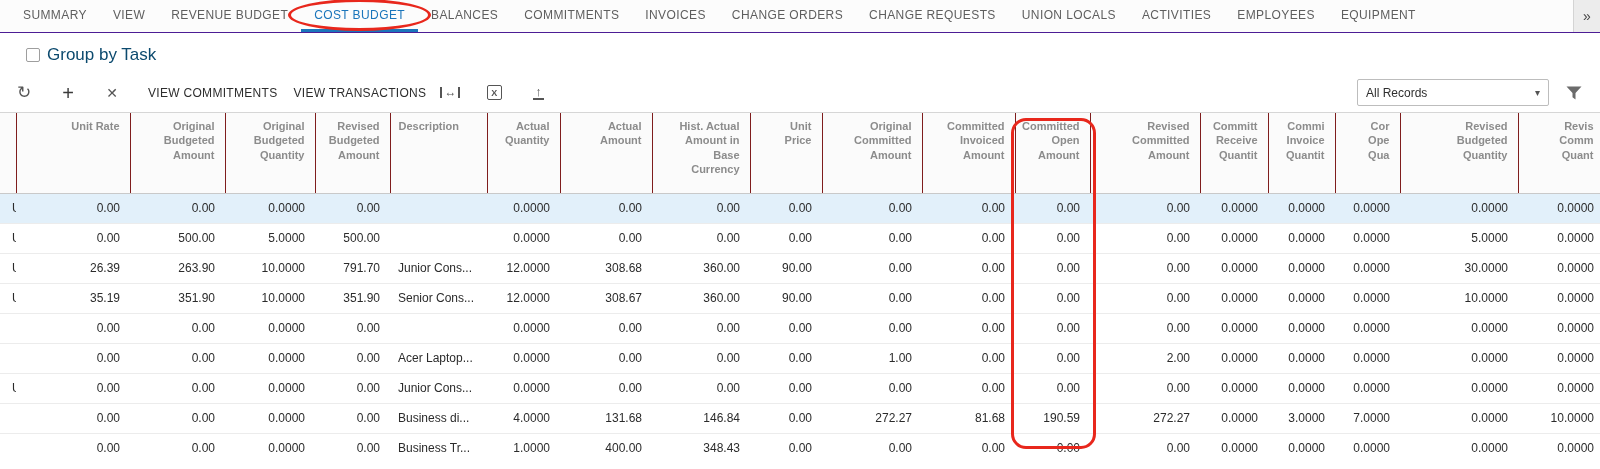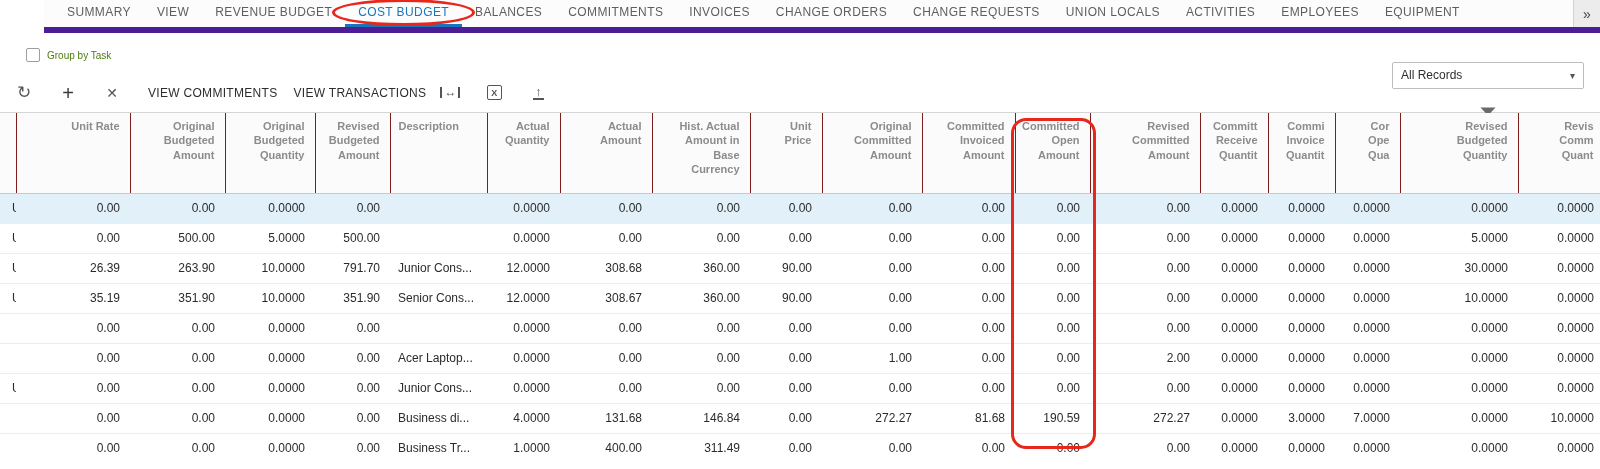--- a/index.html
+++ b/index.html
@@ -6,64 +6,64 @@
   html, body { margin: 0; padding: 0; }
   body {
     width: 1600px; height: 469px; overflow: hidden;
     font-family: "Liberation Sans", sans-serif;
     background: #ffffff; position: relative;
   }
 
   
   .tab-bar {
     display: flex; align-items: stretch; height: 33px;
-    background: #fcfcfc; border-bottom: 6px solid #4c1d95;
-    padding-left: 10px; position: relative; margin-left: 44px;
+    background: #fcfcfc; border-bottom: 1px solid #4c1d95;
+    padding-left: 10px; position: relative;
   }
   .tabs { display: flex; align-items: stretch; }
   .tab {
     display: flex; align-items: center; padding: 0 13px;
     font-size: 12px; letter-spacing: .4px; color: #5e5e5e;
     border-bottom: 3px solid transparent; position: relative;
     cursor: pointer; white-space: nowrap;
   }
   .tab.active { color: var(--accent, #1a75bb); border-bottom-color: var(--accent, #1a75bb); }
   .tab-overflow {
     margin-left: auto; width: 27px; display: flex; align-items: center; justify-content: center;
     background: #ececec; border-left: 1px solid #d4d4d4; color: #444; font-size: 14px; cursor: pointer;
   }
 
   
   .group-row { display: flex; align-items: center; gap: 7px; margin: 13px 0 9px 26px; height: 18px; }
   .checkbox {
     width: 14px; height: 14px; border: 1px solid #9e9e9e; border-radius: 2px; background: #fff;
     display: inline-block; cursor: pointer;
   }
-  .group-label { font-size: 10px; color: #4d7c0f; }
+  .group-label { font-size: 17px; color: #0c4a6e; }
 
   
   .toolbar {
     display: flex; align-items: center; height: 40px;
     padding: 0 16px 0 12px; border-bottom: 1px solid #d6d6d6;
   }
   .toolbar button { background: none; border: 0; padding: 0; cursor: pointer; font-family: inherit; }
   .tb-icon {
     width: 24px; height: 24px; margin-right: 20px;
     display: flex; align-items: center; justify-content: center; color: #555;
   }
   .refresh-glyph { font-size: 17px; line-height: 1; }
   .plus-glyph { font-size: 20px; line-height: 1; color: #3a3a3a; }
   .x-glyph { font-size: 14px; line-height: 1; }
   .fit-glyph { font-size: 12px; line-height: 11px; border-left: 2px solid #555; border-right: 2px solid #555; padding: 0 2px; }
   .excel-glyph { width: 15px; height: 15px; border: 1px solid #555; border-radius: 2px; font-size: 9px; font-weight: bold; display: flex; align-items: center; justify-content: center; }
   .upload-glyph { font-size: 13px; line-height: 11px; border-bottom: 2px solid #555; padding: 0 2px 1px; }
   .tb-text {
     margin: 0 12px 0 4px; font-size: 12px; color: #2d2d2d; letter-spacing: .3px; white-space: nowrap;
   }
-  .tb-right { margin-left: auto; display: flex; align-items: center; gap: 15px; flex-direction: column; }
+  .tb-right { margin-left: auto; display: flex; align-items: center; gap: 15px; }
   .records-select {
     width: 192px; height: 27px; border: 1px solid #bdbdbd; border-radius: 2px; background: #fff;
     display: flex; align-items: center; justify-content: space-between; padding: 0 8px;
     font-size: 12px; color: #2f2f2f; cursor: pointer;
   }
   .caret { font-size: 10px; color: #555; }
   .filter-btn { width: 20px; height: 20px; margin: 0; }
 
   
   .grid-wrap { position: relative; overflow: hidden; height: 350px; width: 1600px; }
@@ -429,21 +429,21 @@
           </tr>
           <tr>
             <td class="al col-uom"></td>
             <td class="ar">0.00</td>
             <td class="ar">0.00</td>
             <td class="ar">0.0000</td>
             <td class="ar">0.00</td>
             <td class="al">Business Tr...</td>
             <td class="ar">1.0000</td>
             <td class="ar">400.00</td>
-            <td class="ar">311.49</td>
+            <td class="ar">348.43</td>
             <td class="ar">0.00</td>
             <td class="ar">0.00</td>
             <td class="ar">0.00</td>
             <td class="ar">0.00</td>
             <td class="ar">0.00</td>
             <td class="ar">0.0000</td>
             <td class="ar">0.0000</td>
             <td class="ar">0.0000</td>
             <td class="ar">0.0000</td>
             <td class="ar">0.0000</td>

